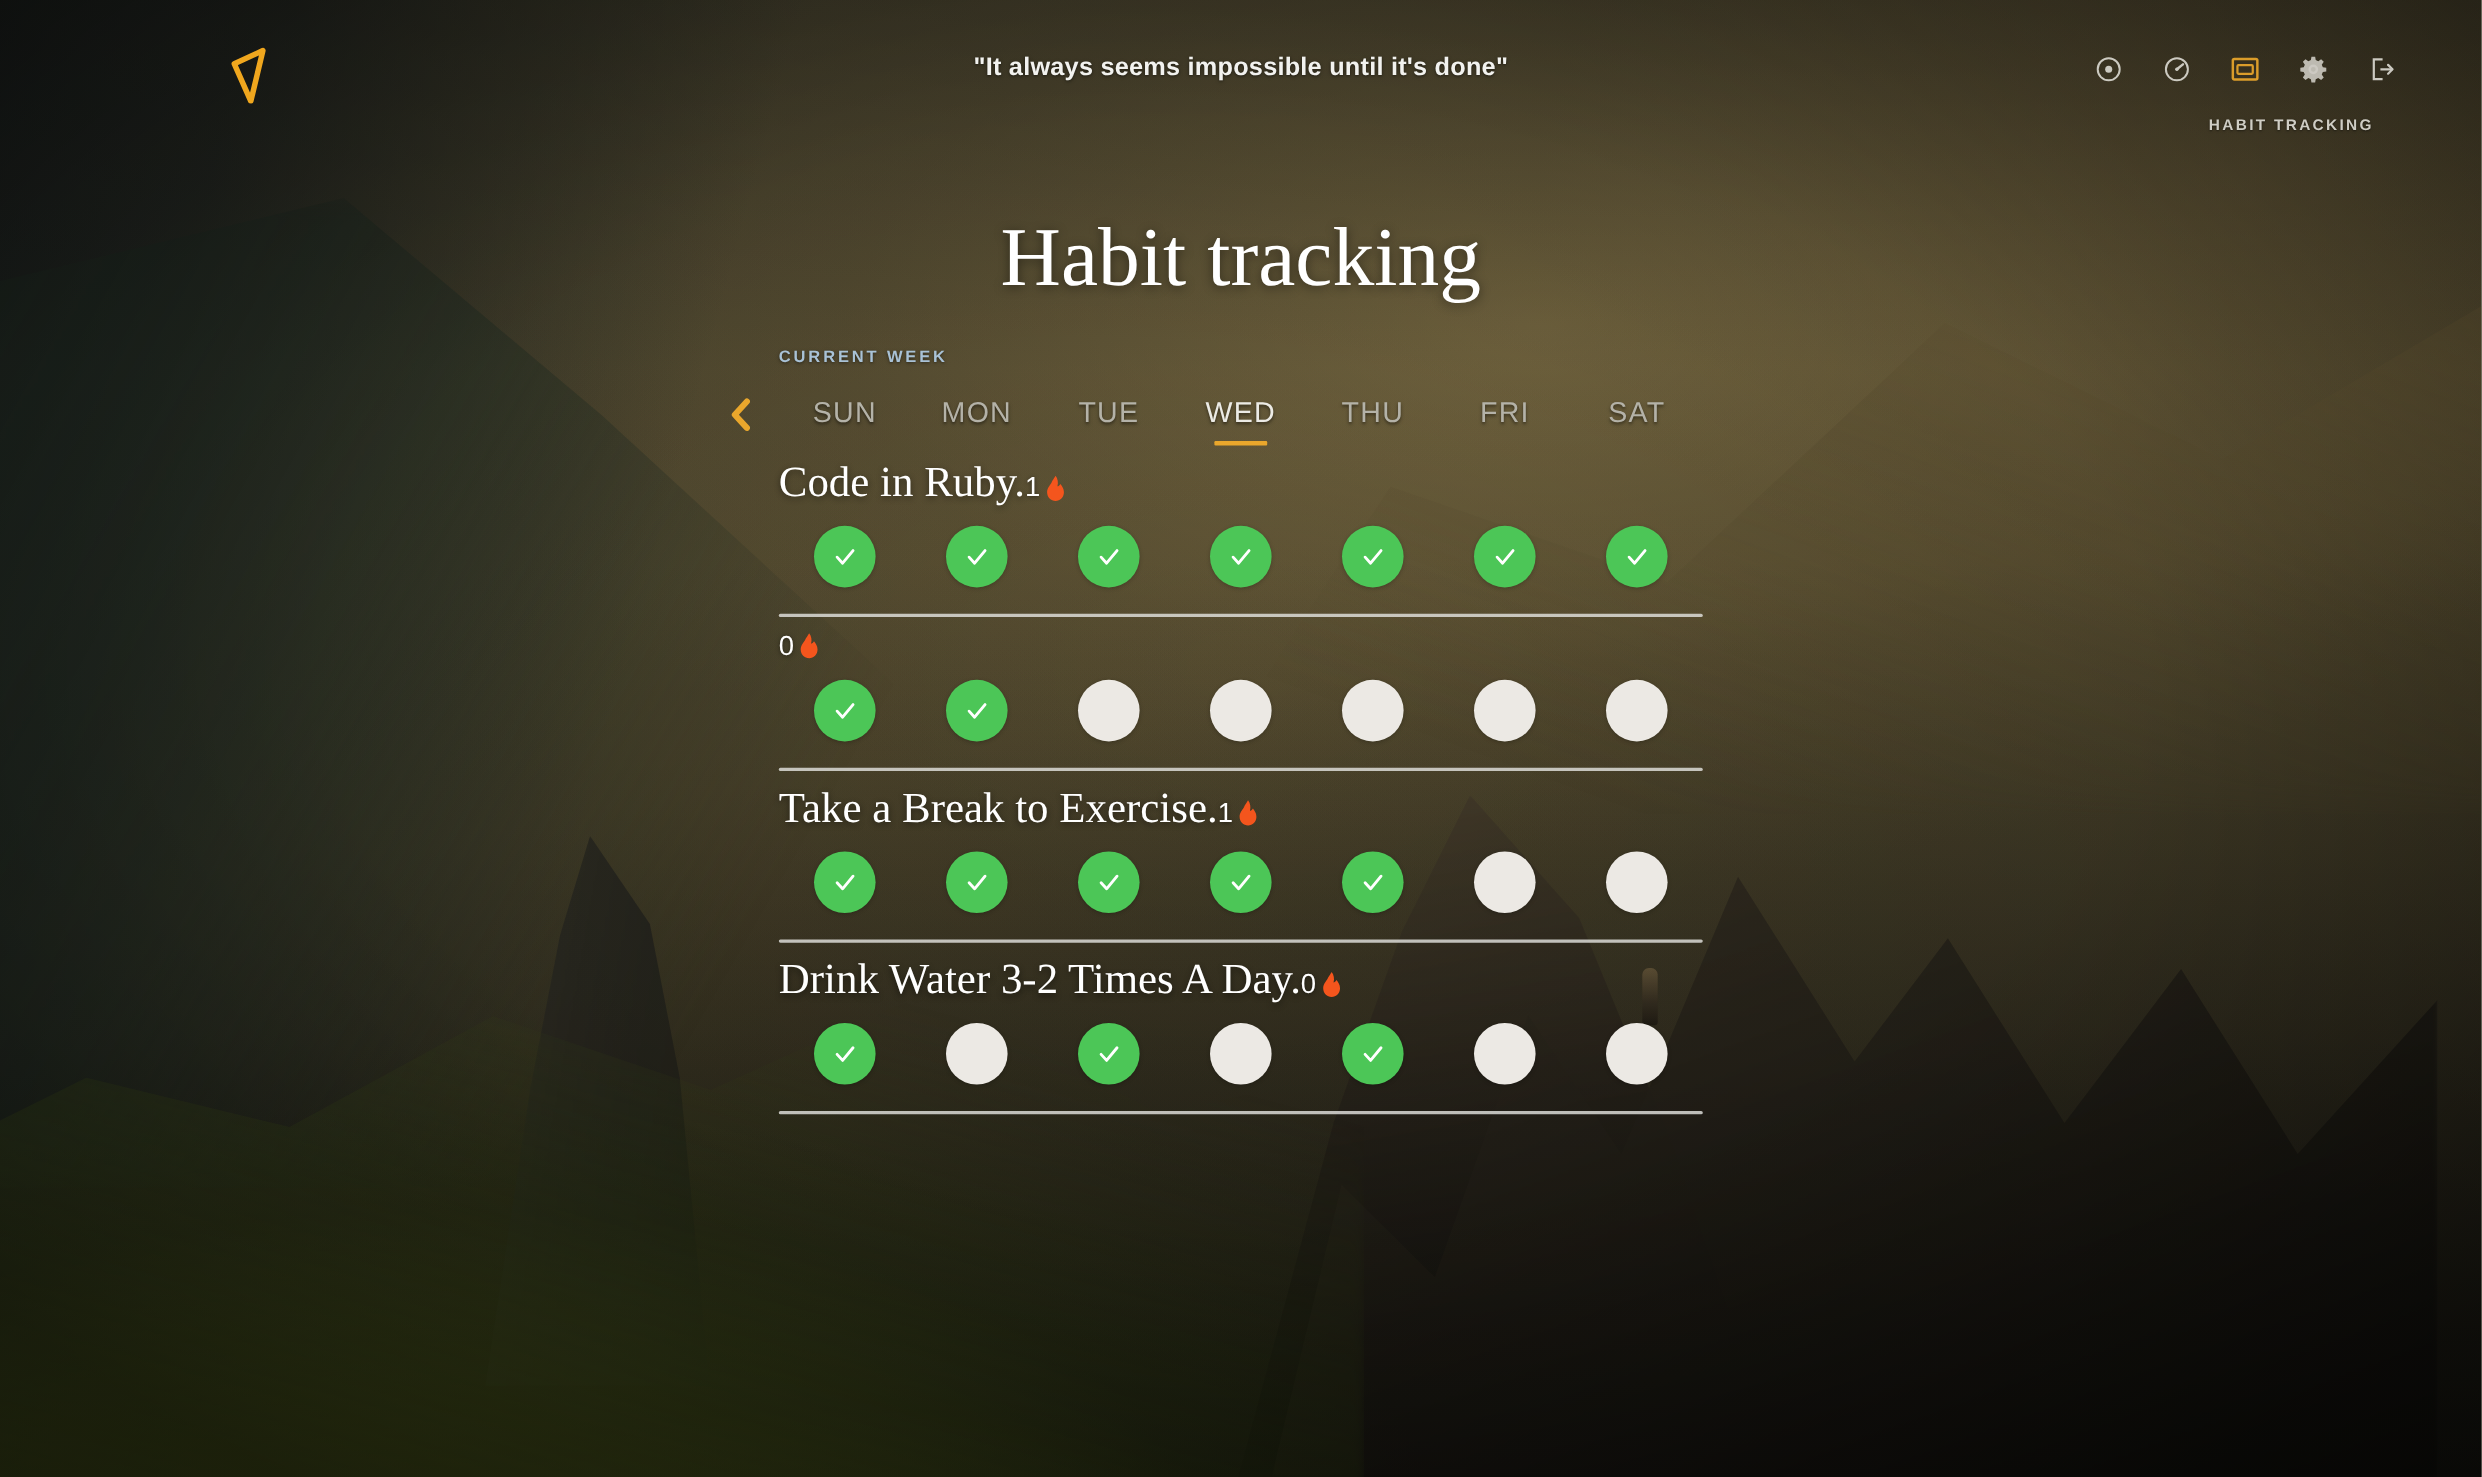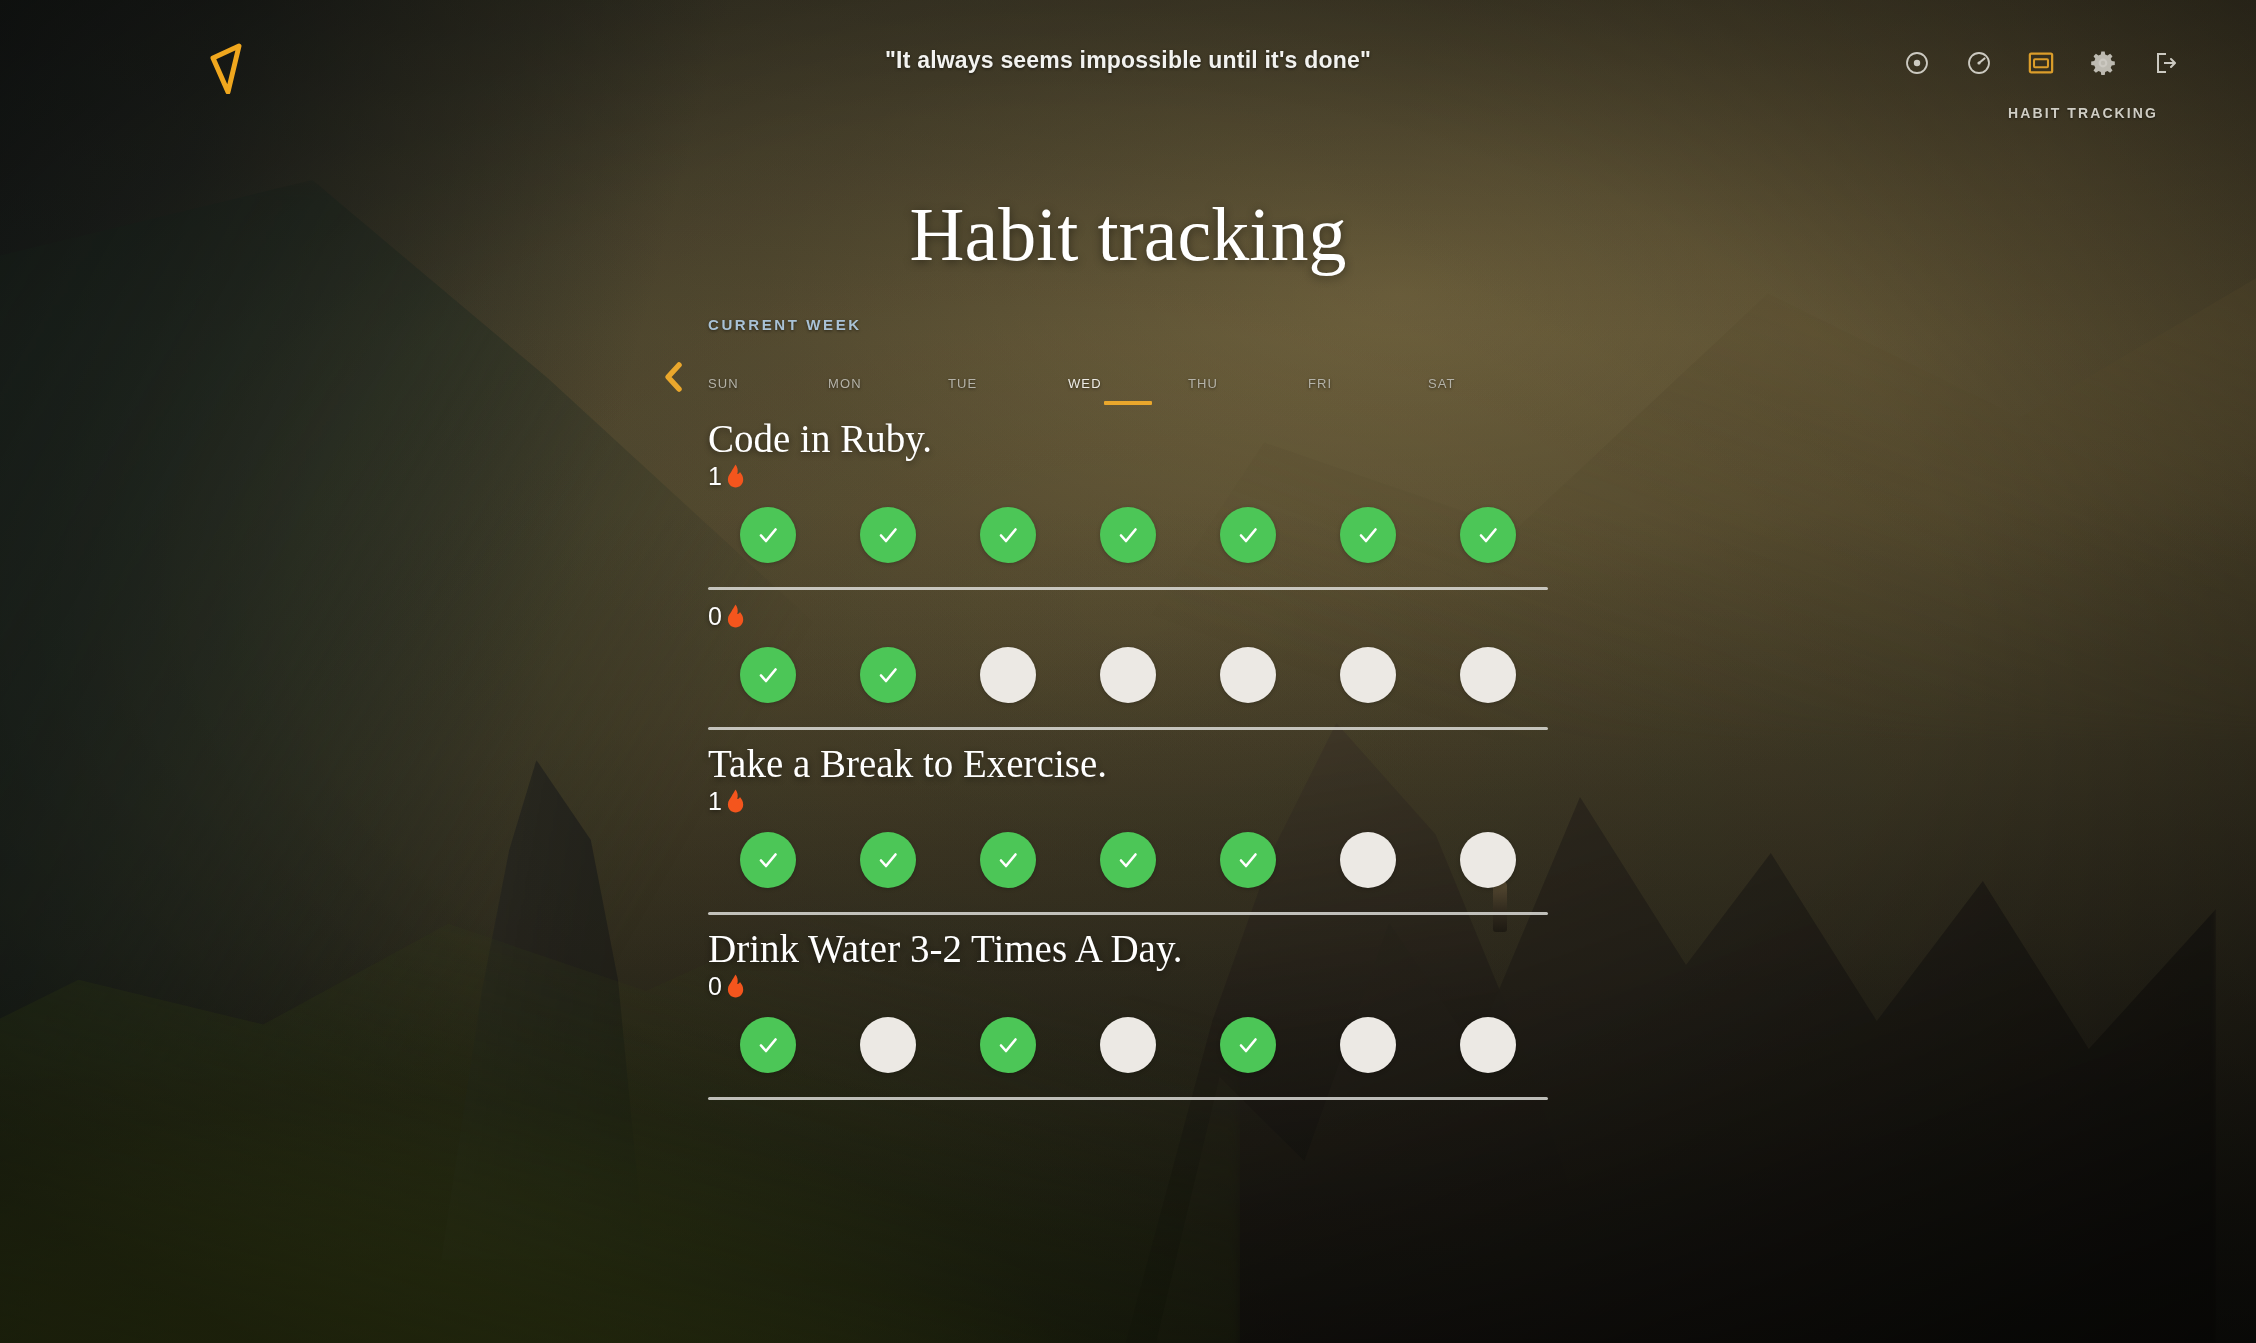--- a/index.html
+++ b/index.html
@@ -215,23 +215,23 @@
     align-items: end;
     height: 46px;
   }
   .prev-week {
     position: absolute;
     left: -48px; top: 2px;
     width: 26px; height: 32px;
     cursor: pointer;
   }
   .day {
-    text-align: left;
+    text-align: center;
     color: #b4b2a8;
-    font-size: 13px;
+    font-size: 26px;
     letter-spacing: 1.1px;
     position: relative;
     padding-bottom: 14px;
     cursor: pointer;
     text-shadow: 0 1px 3px rgba(0,0,0,0.5);
   }
   .day.active { color: #ecebe5; }
   .day.active::after {
     content: "";
     position: absolute;
@@ -245,21 +245,20 @@
   
   .habit {
     position: relative;
     padding-top: 12px;
   }
   .habit-head {
     display: flex;
     align-items: baseline;
     justify-content: flex-start;
     padding: 0 2px 0 0;
-    flex-direction: column;
   }
   .habit-name {
     color: #ffffff;
     font-family: "Liberation Serif", "DejaVu Serif", serif;
     font-size: 39px;
     font-weight: 400;
     line-height: 1.15;
     text-shadow: 0 2px 6px rgba(0,0,0,0.45);
   }
   .habit-streak {

